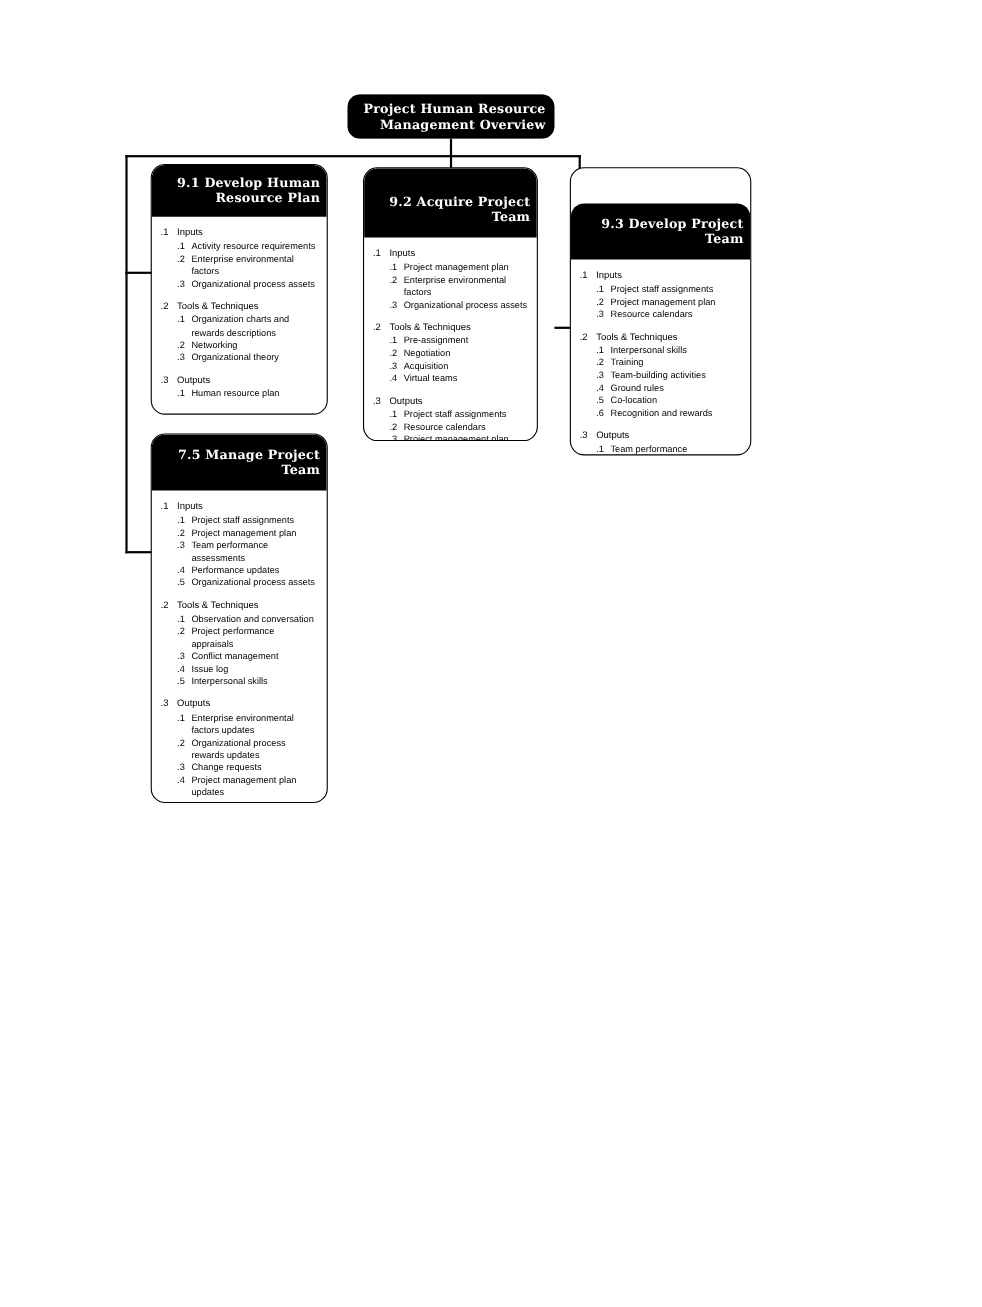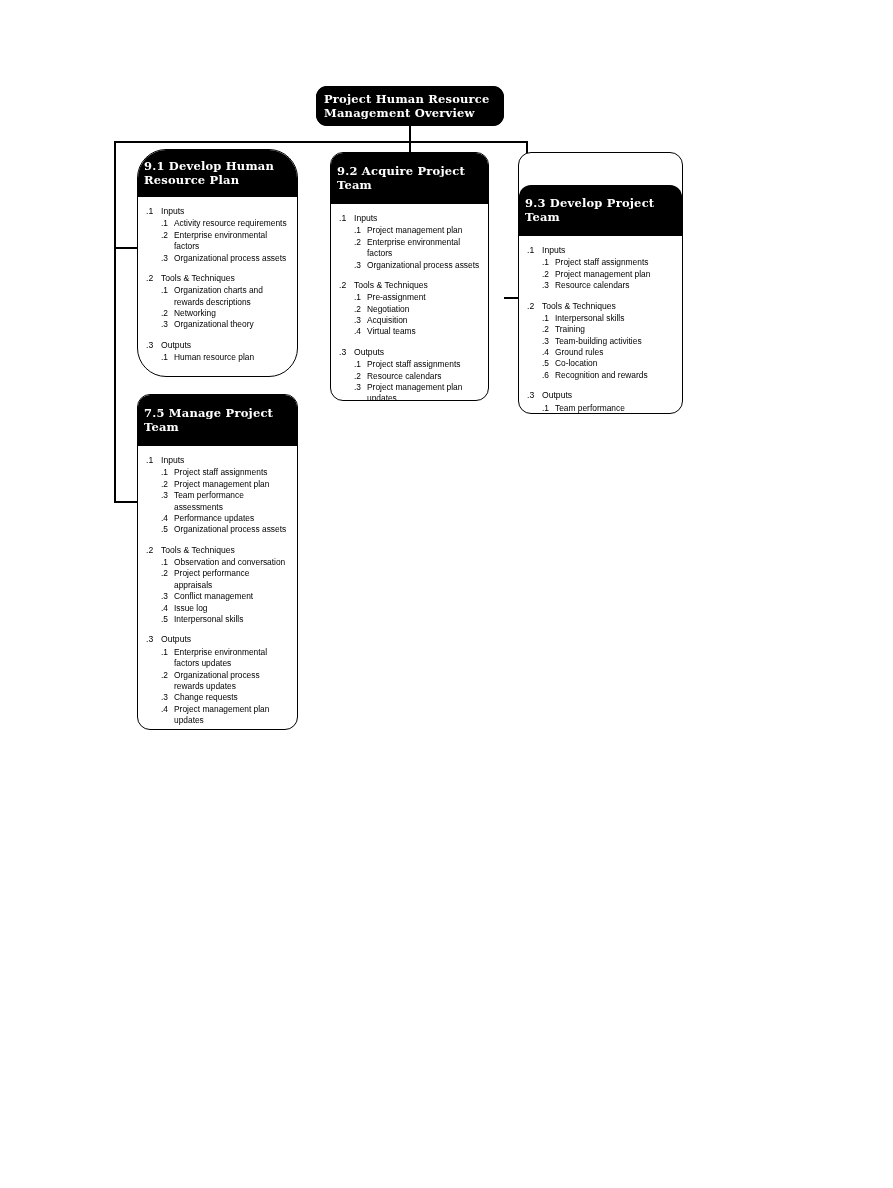--- a/index.html
+++ b/index.html
@@ -39,21 +39,21 @@
     overflow: hidden;
   }
   .pbox-header {
     background: #000000;
     color: #ffffff;
     border-radius: 12px 12px 0 0;
     font-family: "DejaVu Serif", serif;
     font-weight: bold;
     font-size: 11.5px;
     line-height: 14px;
-    text-align: left;
+    text-align: right;
     padding: 9px 6px 10px 6px;
     letter-spacing: 0.2px;
   }
   .pbox-body {
     padding: 9px 8px 10px 8px;
     color: #000000;
   }
 
   
   .group {
@@ -107,21 +107,21 @@
   <div class="conn" style="left:114px; top:247px; width:25px; height:2px;"></div>
 
   <div class="conn" style="left:114px; top:501px; width:25px; height:2px;"></div>
 
   <div class="conn" style="left:409px; top:141px; width:2px; height:12px;"></div>
 
   <div class="conn" style="left:526px; top:141px; width:2px; height:158px;"></div>
 
   <div class="conn" style="left:504px; top:297px; width:24px; height:2px;"></div>
 
-  <div class="pbox" style="left:137px; top:149px; width:161px; height:228px;border-radius:29px;">
+  <div class="pbox" style="left:137px; top:149px; width:161px; height:228px;">
     <div class="pbox-header">9.1 Develop Human Resource Plan</div>
     <div class="pbox-body">
 
       <div class="group">
         <div class="row lvl1">
           <span class="num">.1</span>
           <span class="txt">Inputs</span>
         </div>
         <div class="row lvl2">
           <span class="num">.1</span>
@@ -164,21 +164,21 @@
         <div class="row lvl2">
           <span class="num">.1</span>
           <span class="txt">Human resource plan</span>
         </div>
       </div>
 
     </div>
   </div>
 
   <div class="pbox" style="left:330px; top:152px; width:159px; height:249px;">
-    <div class="pbox-header" style="padding:11px 6px 12px 6px;">9.2 Acquire Project Team</div>
+    <div class="pbox-header" style="padding:23px 6px 12px 6px;">9.2 Acquire Project Team</div>
     <div class="pbox-body">
 
       <div class="group">
         <div class="row lvl1">
           <span class="num">.1</span>
           <span class="txt">Inputs</span>
         </div>
         <div class="row lvl2">
           <span class="num">.1</span>
           <span class="txt">Project management plan</span>

